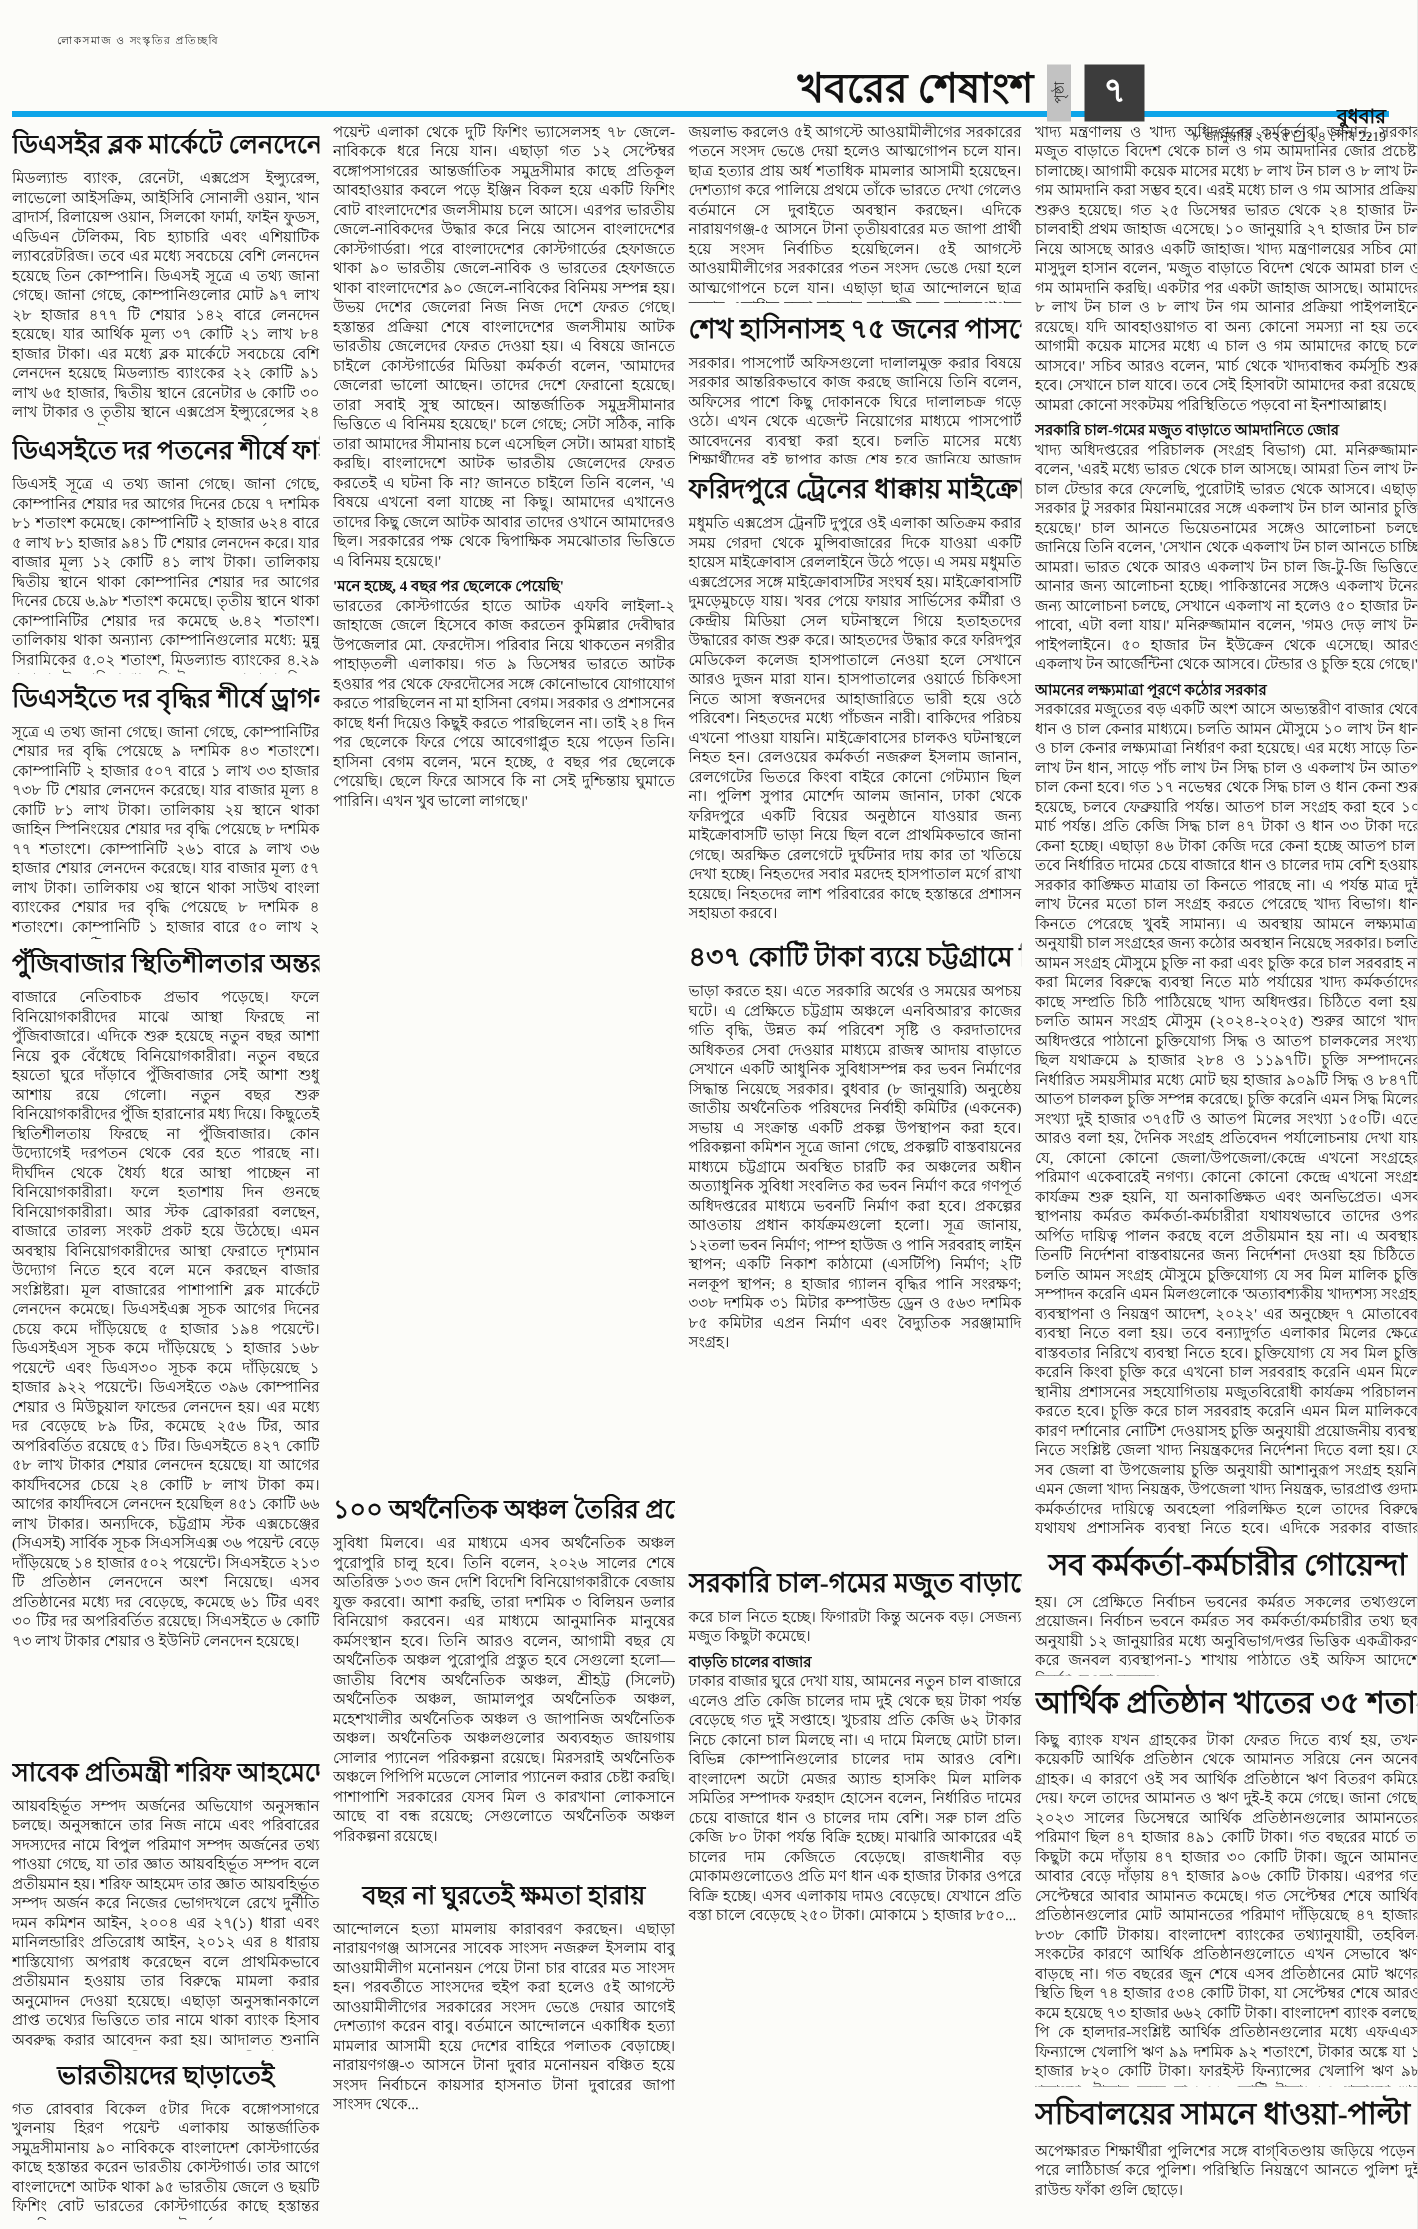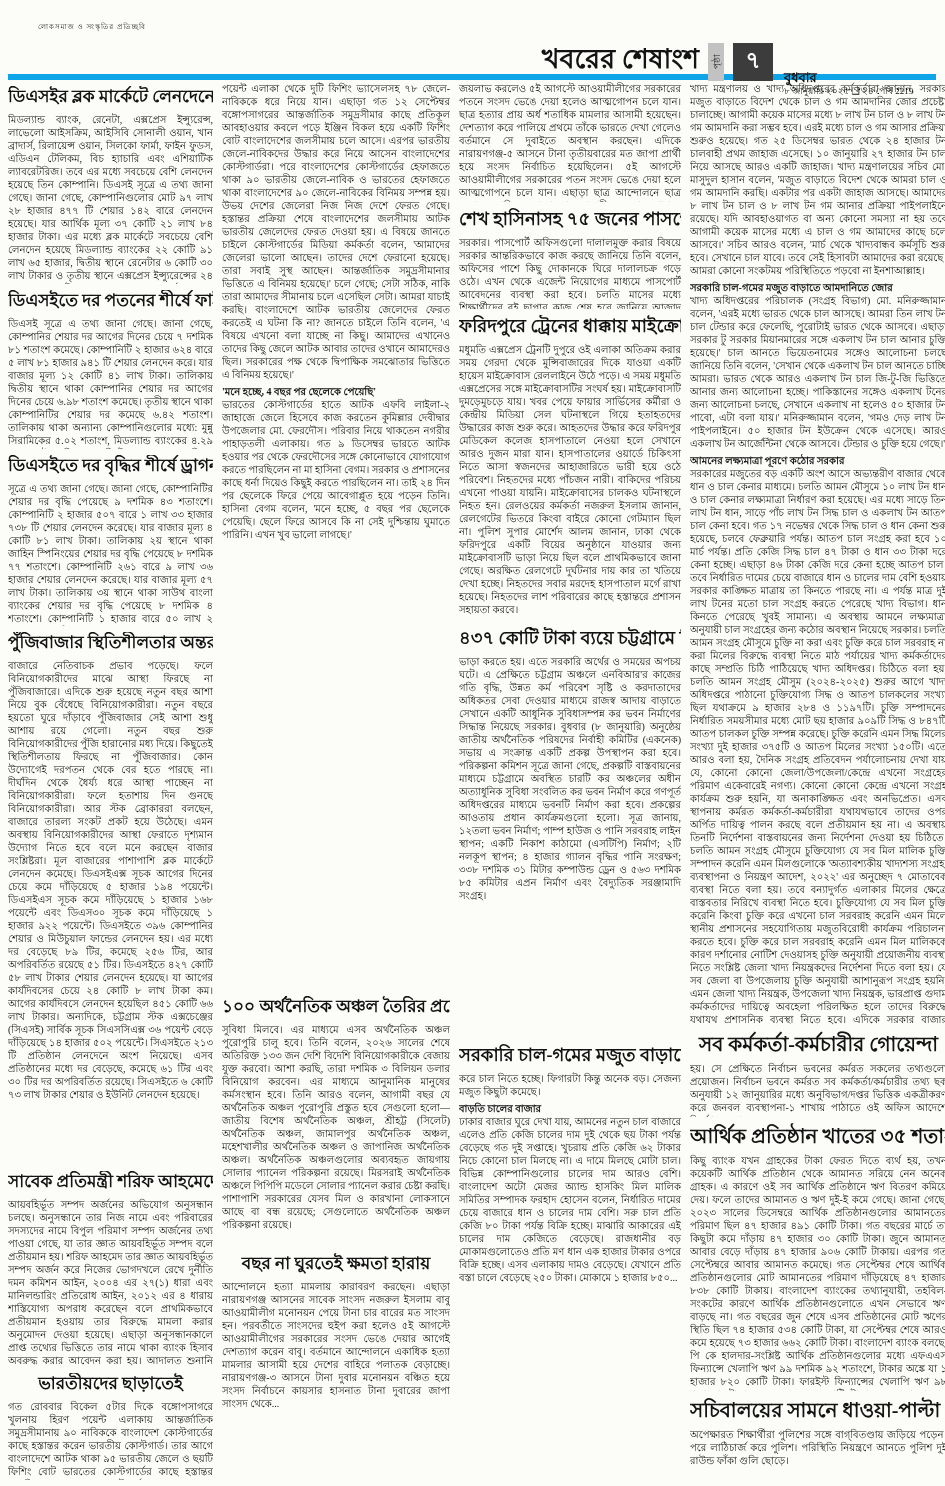--- a/index.html
+++ b/index.html
@@ -2,25 +2,25 @@
 <html lang="bn"><head>
 <meta charset="utf-8">
 <style>
   html,body{margin:0;padding:0;background:#d9d9d9;}
   .page{
     width:945px;height:1486px;position:relative;margin:0 auto;
     background:#fcfcf9;color:#131313;overflow:hidden;
     font-family:"Liberation Serif","DejaVu Sans",serif;
   }
   
-  .header{position:absolute;top:0;left:8px;right:9px;height:74px;border-bottom:6px solid #0ea5e9;}
+  .header{position:absolute;top:0;left:8px;right:19px;height:74px;border-bottom:4px solid #0ea5e9;}
   .masthead{position:absolute;left:26px;top:24px;line-height:1;}
   .tagline{font-size:7px;letter-spacing:1px;color:#222;margin-left:4px;}
   .np-title{font-size:37px;font-weight:bold;letter-spacing:0;line-height:1.05;}
-  .head-right{position:absolute;right:2px;top:26px;display:flex;align-items:center;gap:9px;}
+  .head-right{position:absolute;right:2px;top:26px;display:flex;align-items:center;gap:9px;text-align:right;}
   .section-title{font-size:27px;font-weight:bold;line-height:1;padding-bottom:4px;}
   .page-label{width:16px;height:38px;background:#c2c2c2;color:#1c1c1c;display:flex;align-items:center;justify-content:center;
     writing-mode:vertical-rl;transform:rotate(180deg);font-size:9px;}
   .page-num{width:40px;height:38px;background:#3c3c3c;color:#fff;font-size:23px;font-weight:bold;
     display:flex;align-items:center;justify-content:center;}
   .date-block{line-height:1.25;padding-left:2px;min-width:150px;margin-top:44px;}
   .day{font-size:13px;font-weight:bold;}
   .dateline{font-size:9px;}
   
   .cols{position:absolute;top:82px;left:8px;display:flex;gap:9px;}

